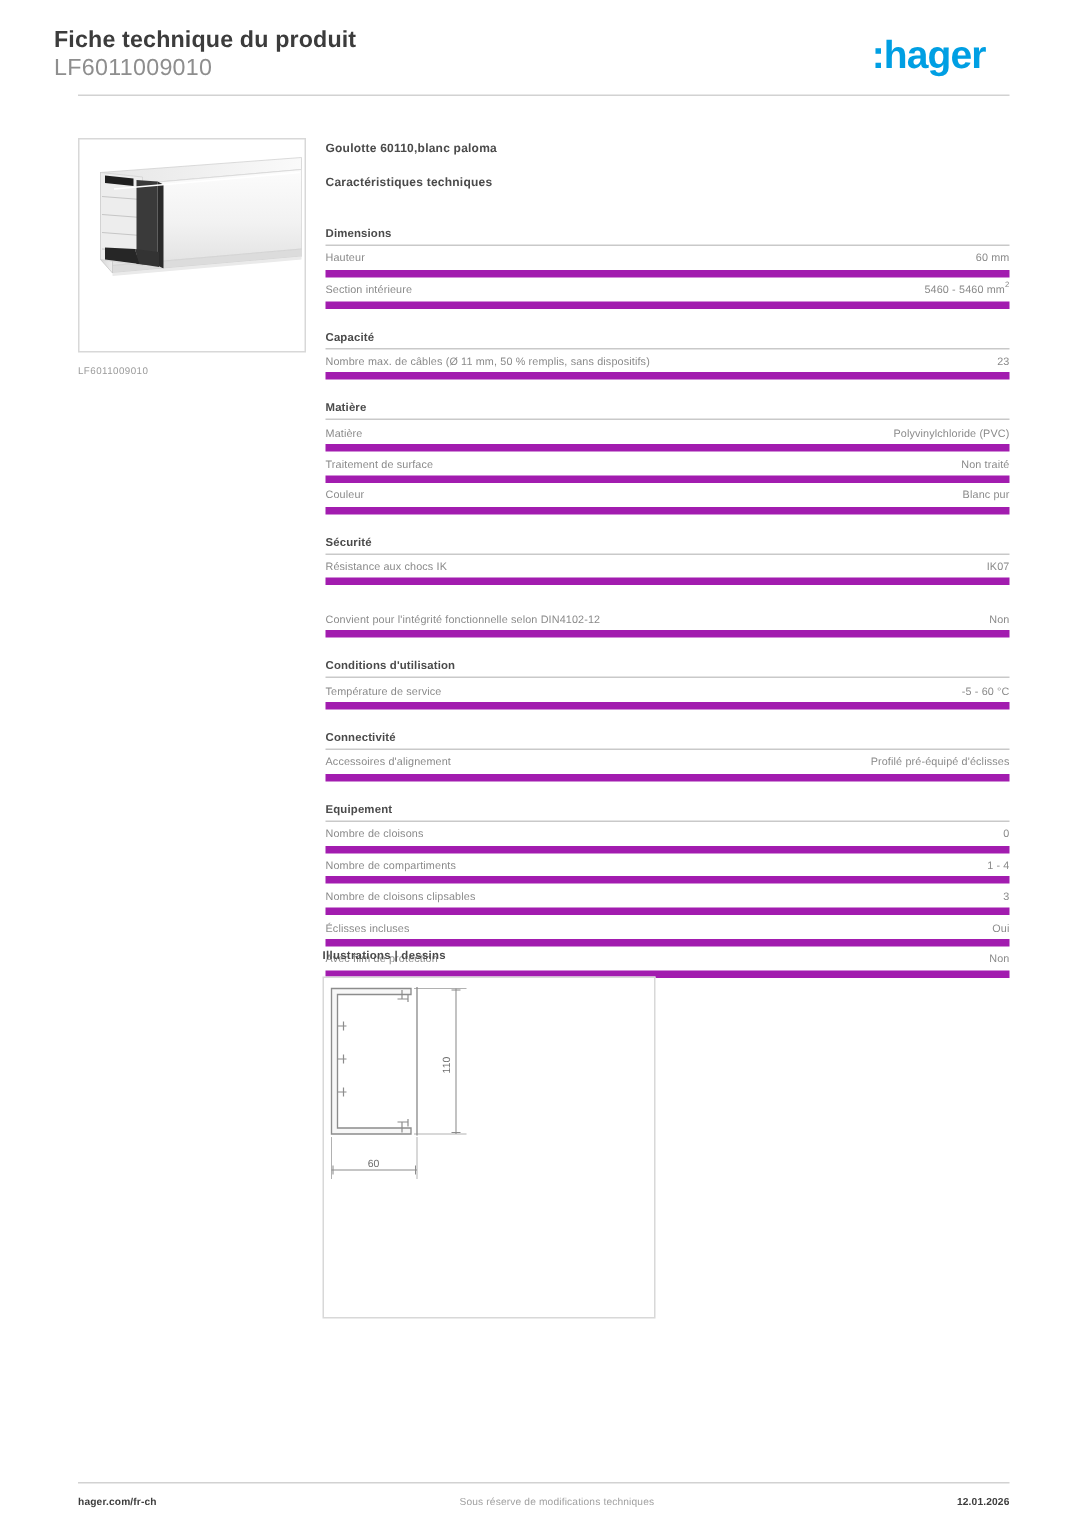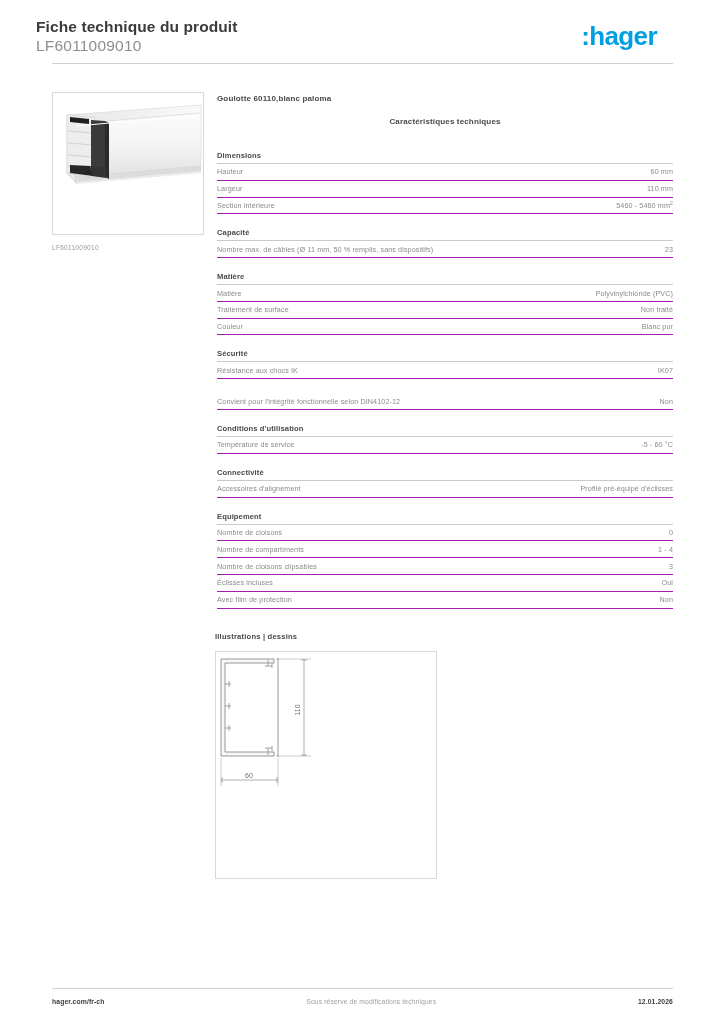--- a/index.html
+++ b/index.html
@@ -92,39 +92,38 @@
     color: #4a4a4a;
     letter-spacing: 0.15px;
     margin-bottom: 14px;
   }
   .specs-title {
     font-size: 8px;
     font-weight: bold;
     color: #4a4a4a;
     letter-spacing: 0.15px;
     margin-bottom: 25px;
-    text-align: center;
   }
 
   .spec-group { margin-bottom: 14px; }
   .spec-group:last-of-type { margin-bottom: 0; }
 
   .group-heading {
     font-size: 7.6px;
     font-weight: bold;
     color: #4a4a4a;
     letter-spacing: 0.1px;
     padding-bottom: 3px;
     border-bottom: 1px solid #c9c9c9;
   }
   .spec-row {
     display: flex;
     justify-content: space-between;
     align-items: baseline;
-    border-bottom: 1px solid #a21caf;
+    border-bottom: 5px solid #a21caf;
     padding: 3.4px 0 3.4px 0;
     font-size: 7.2px;
     color: #8a8a8a;
     letter-spacing: 0.1px;
   }
   .spec-label { white-space: nowrap; }
   .spec-value { white-space: nowrap; text-align: right; padding-left: 10px; }
   .spec-value sup { font-size: 5.2px; vertical-align: super; line-height: 0; }
 
   
@@ -251,24 +250,20 @@
   <div class="product-name">Goulotte 60110,blanc paloma</div>
   <div class="specs-title">Caractéristiques techniques</div>
   <div id="spec-groups-container">
       <div class="spec-group">
         <div class="group-heading">Dimensions</div>
         <div class="spec-row">
           <div class="spec-label">Hauteur</div>
           <div class="spec-value">60 mm</div>
         </div>
         <div class="spec-row">
-          <div class="spec-label">Largeur</div>
-          <div class="spec-value">110 mm</div>
-        </div>
-        <div class="spec-row">
           <div class="spec-label">Section intérieure</div>
           <div class="spec-value"><span>5460 - 5460 mm</span><sup>2</sup></div>
         </div>
       </div>
       <div class="spec-group">
         <div class="group-heading">Capacité</div>
         <div class="spec-row">
           <div class="spec-label">Nombre max. de câbles (Ø 11 mm, 50 % remplis, sans dispositifs)</div>
           <div class="spec-value">23</div>
         </div>

